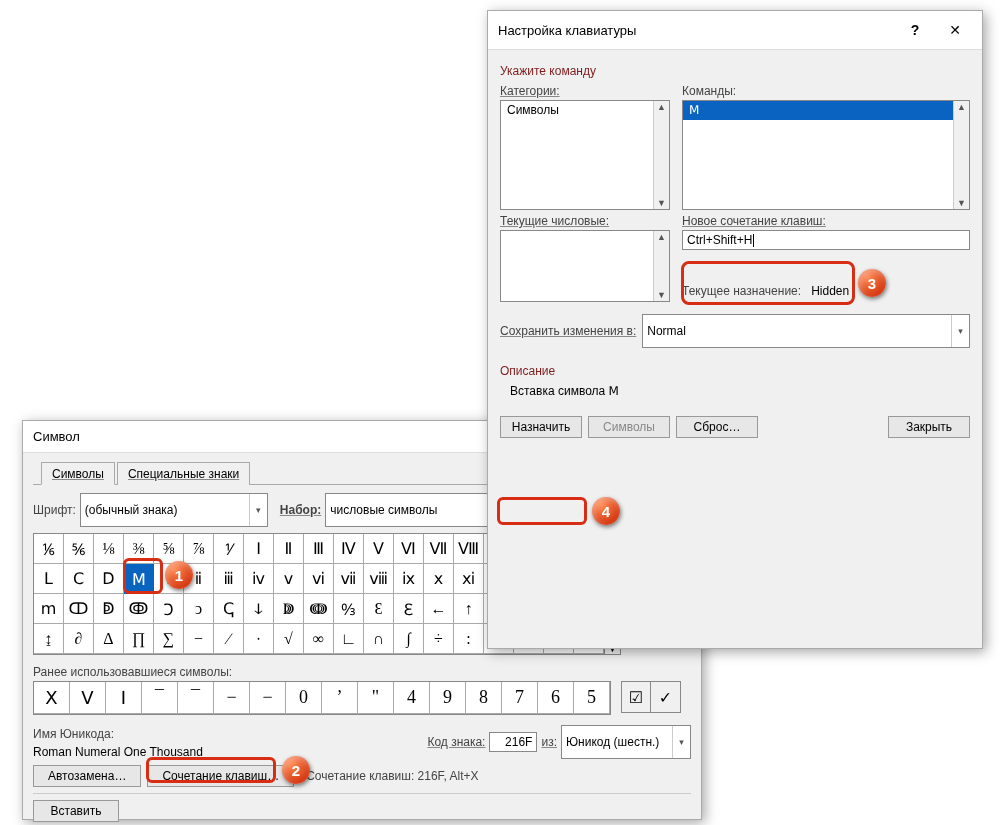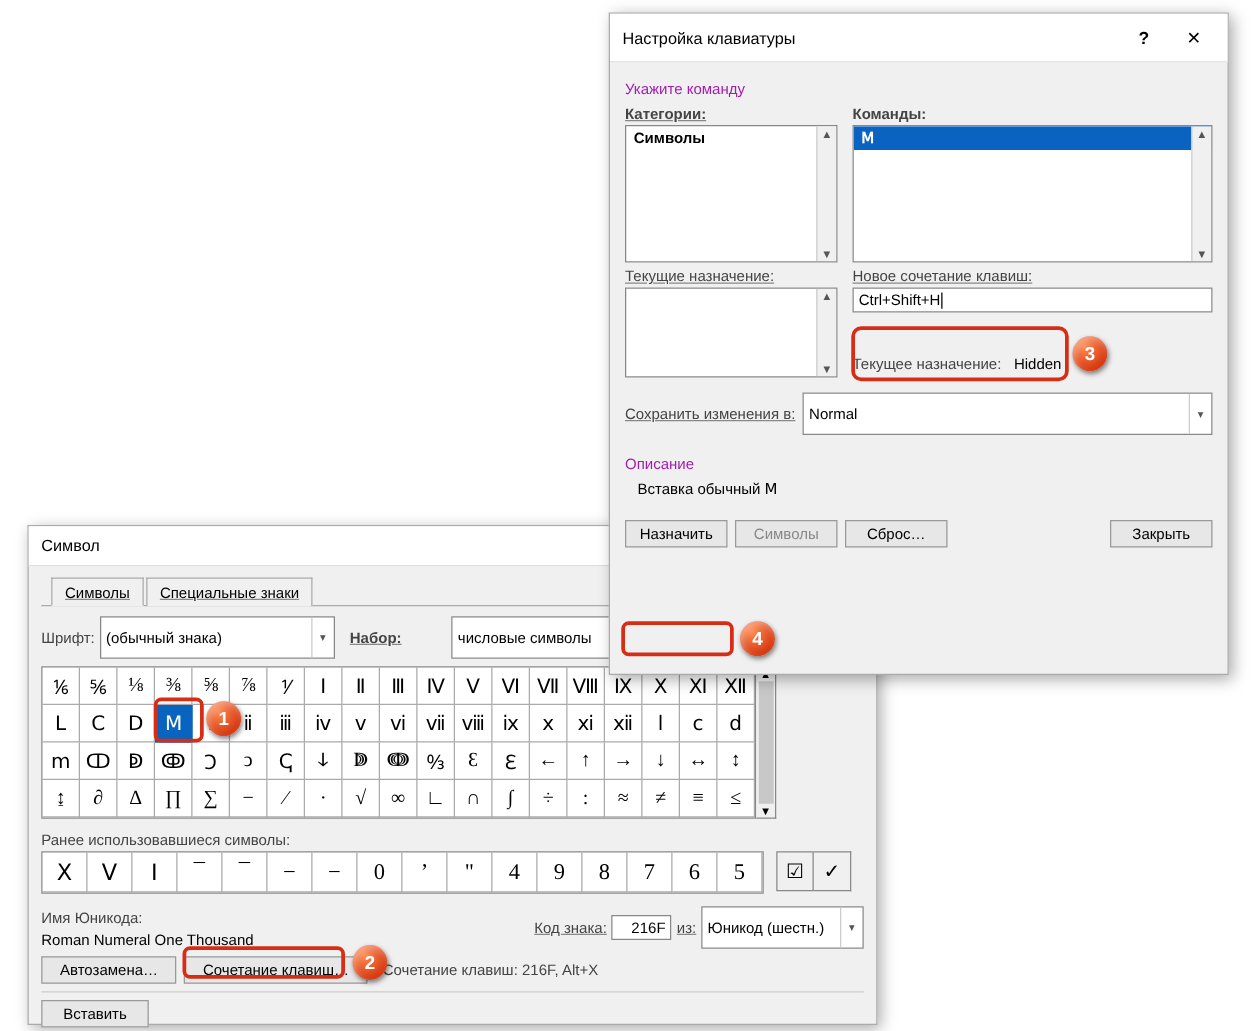--- a/index.html
+++ b/index.html
@@ -3,21 +3,21 @@
 <meta charset="utf-8">
 <style>
 * { box-sizing: border-box; font-family: "Segoe UI", Tahoma, sans-serif; font-size: 12px; }
 body { margin: 0; padding: 0; background: #fff; width: 1006px; height: 825px; position: relative; }
 .dialog { position: absolute; background: #f0f0f0; border: 1px solid #aaa; box-shadow: 3px 3px 12px rgba(0,0,0,0.35); }
 .dialog .titlebar { display: flex; align-items: center; padding: 8px 10px; background: #fff; border-bottom: 1px solid #ddd; }
 .dialog .titlebar .title { flex: 1; font-size: 13px; }
 .titlebtns { display:flex; gap:6px; }
 .titlebtns span { width: 34px; height: 22px; display:inline-flex; align-items:center; justify-content:center; font-size: 14px; }
 .titlebtns .close-x { font-size: 14px;}
-.section-label { color: #a21caf; padding: 4px 0 2px; }
+.section-label { color: #7f1d1d; padding: 4px 0 2px; }
 .label { color: #444; padding: 2px 0; }
 .listbox { background: #fff; border: 1px solid #888; overflow: hidden; position: relative; }
 .listbox .item { padding: 2px 6px; }
 .listbox .item.selected { background: #0a63c0; color: #fff; }
 .scroll-v { position:absolute; right:0; top:0; bottom:0; width:16px; background:#f0f0f0; border-left:1px solid #ccc; display:flex; flex-direction:column; justify-content:space-between; align-items:center; color:#555; }
 .scroll-v .arrow { font-size:9px; padding:1px 0;}
 .fieldrow { display:flex; align-items:center; gap:6px; }
 .textbox { background:#fff; border:1px solid #888; padding:2px 4px; height:20px; display:flex; align-items:center; }
 .combo { background:#fff; border:1px solid #888; height:22px; display:flex; align-items:center; padding:16px 4px; position:relative; }
 .combo .caret { position:absolute; right:0; top:0; bottom:0; width:18px; border-left:1px solid #ccc; display:flex; align-items:center; justify-content:center; font-size:9px; color:#555;}
@@ -34,21 +34,21 @@
 .symgrid { display:grid; grid-template-columns: repeat(19, 30px); grid-auto-rows: 30px; background:#fff; border:1px solid #888; }
 .symcell { border-right:1px solid #aaa; border-bottom:1px solid #aaa; display:flex; align-items:center; justify-content:center; font-family: "Times New Roman", serif; font-size:16px; }
 .symcell.sel { background:#0964c0; color:#fff; border:2px solid #0964c0; }
 .recentgrid { display:grid; grid-template-columns: repeat(16, 36px); grid-auto-rows:32px; background:#fff; border:1px solid #888;}
 .recentgrid .symcell { font-size:18px; }
 .scroll-sym { width:16px; background:#f0f0f0; border:1px solid #888; border-left:none; display:flex; flex-direction:column; align-items:center; justify-content:space-between; }
 .scroll-sym .arrow { font-size:9px;}
 .scroll-sym .thumb { width:12px; flex:1; background:#c8c8c8; margin:1px 0;}
 
 
-#kbd-dialog { left: 487px; top: 10px; width: 496px; height: 530px; z-index:2; }
+#kbd-dialog { left: 487px; top: 10px; width: 496px; height: 639px; z-index:2; }
 #kbd-dialog .body { padding: 10px 12px; }
 
 
 .badge { position:absolute; width:28px; height:28px; border-radius:50%; background: radial-gradient(circle at 35% 30%, #ff8a52, #d63a12 70%); box-shadow: 1px 2px 4px rgba(0,0,0,0.5), inset 2px 3px 6px rgba(255,255,255,0.4); display:flex; align-items:center; justify-content:center; color:#fff; font-weight:bold; font-size:15px; z-index:5; }
 .callout { position:absolute; border:3px solid #d62d14; border-radius:6px; z-index:4; pointer-events:none; }
 .underline { text-decoration: underline; text-decoration-color:#888;}
 </style>
 </head>
 <body>
 
@@ -62,21 +62,21 @@
       <div class="tab"><span class="underline">Специальные знаки</span></div>
     </div>
 
     <div class="fieldrow" style="margin-top:8px; gap:4px;">
       <span class="label">Шрифт:</span>
       <div class="combo" style="width:188px;">
         <span>(обычный знака)</span>
         <span class="caret">▾</span>
       </div>
       <span class="label" style="margin-left:8px;font-weight:bold;"><span class="underline">Набор:</span></span>
-      <div class="combo" style="width:200px;margin-left:36px;">
+      <div class="combo" style="width:200px;">
         <span>числовые символы</span>
         <span class="caret">▾</span>
       </div>
     </div>
 
     <div style="display:flex; margin-top:6px;">
       <div class="symgrid" id="symgrid">
           <div class="symcell">⅙</div>
           <div class="symcell">⅚</div>
           <div class="symcell">⅛</div>
@@ -230,21 +230,21 @@
 <div class="dialog" id="kbd-dialog">
   <div class="titlebar">
     <span class="title">Настройка клавиатуры</span>
     <div class="titlebtns">
       <span style="font-weight:bold;">?</span>
       <span class="close-x">✕</span>
     </div>
   </div>
   <div class="body">
     <div class="section-label">Укажите команду</div>
-    <div style="display:flex; gap:12px; margin-top:2px;font-weight:bold;">
+    <div style="display:flex; gap:12px; margin-top:2px;">
       <div style="flex:0 0 170px;">
         <div class="label"><span class="underline">Категории:</span></div>
         <div class="listbox" style="height:110px;">
           <div class="item">Символы</div>
           <div class="scroll-v">
               <span class="arrow">▲</span>
               <span class="arrow">▼</span>
             </div>
         </div>
       </div>
@@ -255,21 +255,21 @@
           <div class="scroll-v">
               <span class="arrow">▲</span>
               <span class="arrow">▼</span>
             </div>
         </div>
       </div>
     </div>
 
     <div style="display:flex; gap:12px; margin-top:2px;">
       <div style="flex:0 0 170px;">
-        <div class="label"><span class="underline">Текущие назначение:</span></div>
+        <div class="label"><span class="underline">Текущие числовые:</span></div>
         <div class="listbox" style="height:72px;">
           <div class="scroll-v">
               <span class="arrow">▲</span>
               <span class="arrow">▼</span>
             </div>
         </div>
       </div>
       <div style="flex:1;">
         <div class="label"><span class="underline">Новое сочетание клавиш:</span></div>
         <div class="textbox" style="width:100%;">
@@ -285,21 +285,21 @@
 
     <div class="fieldrow" style="margin-top:12px; gap:6px;">
       <span class="label"><span class="underline">Сохранить изменения в:</span></span>
       <div class="combo" style="flex:1;">
         <span>Normal</span>
         <span class="caret">▾</span>
       </div>
     </div>
 
     <div class="section-label" style="margin-top:12px;">Описание</div>
-    <div style="padding:4px 0 0 10px;">Вставка обычный Ⅿ</div>
+    <div style="padding:4px 0 0 10px;">Вставка символа Ⅿ</div>
 
     <div style="display:flex; gap:6px; margin-top:18px; align-items:center;">
       <div class="btn" style="width:82px;">
           <span>Назначить</span>
         </div>
       <div class="btn disabled" style="width:82px;">
           <span>Символы</span>
         </div>
       <div class="btn" style="width:82px;">
           <span>Сброс…</span>

